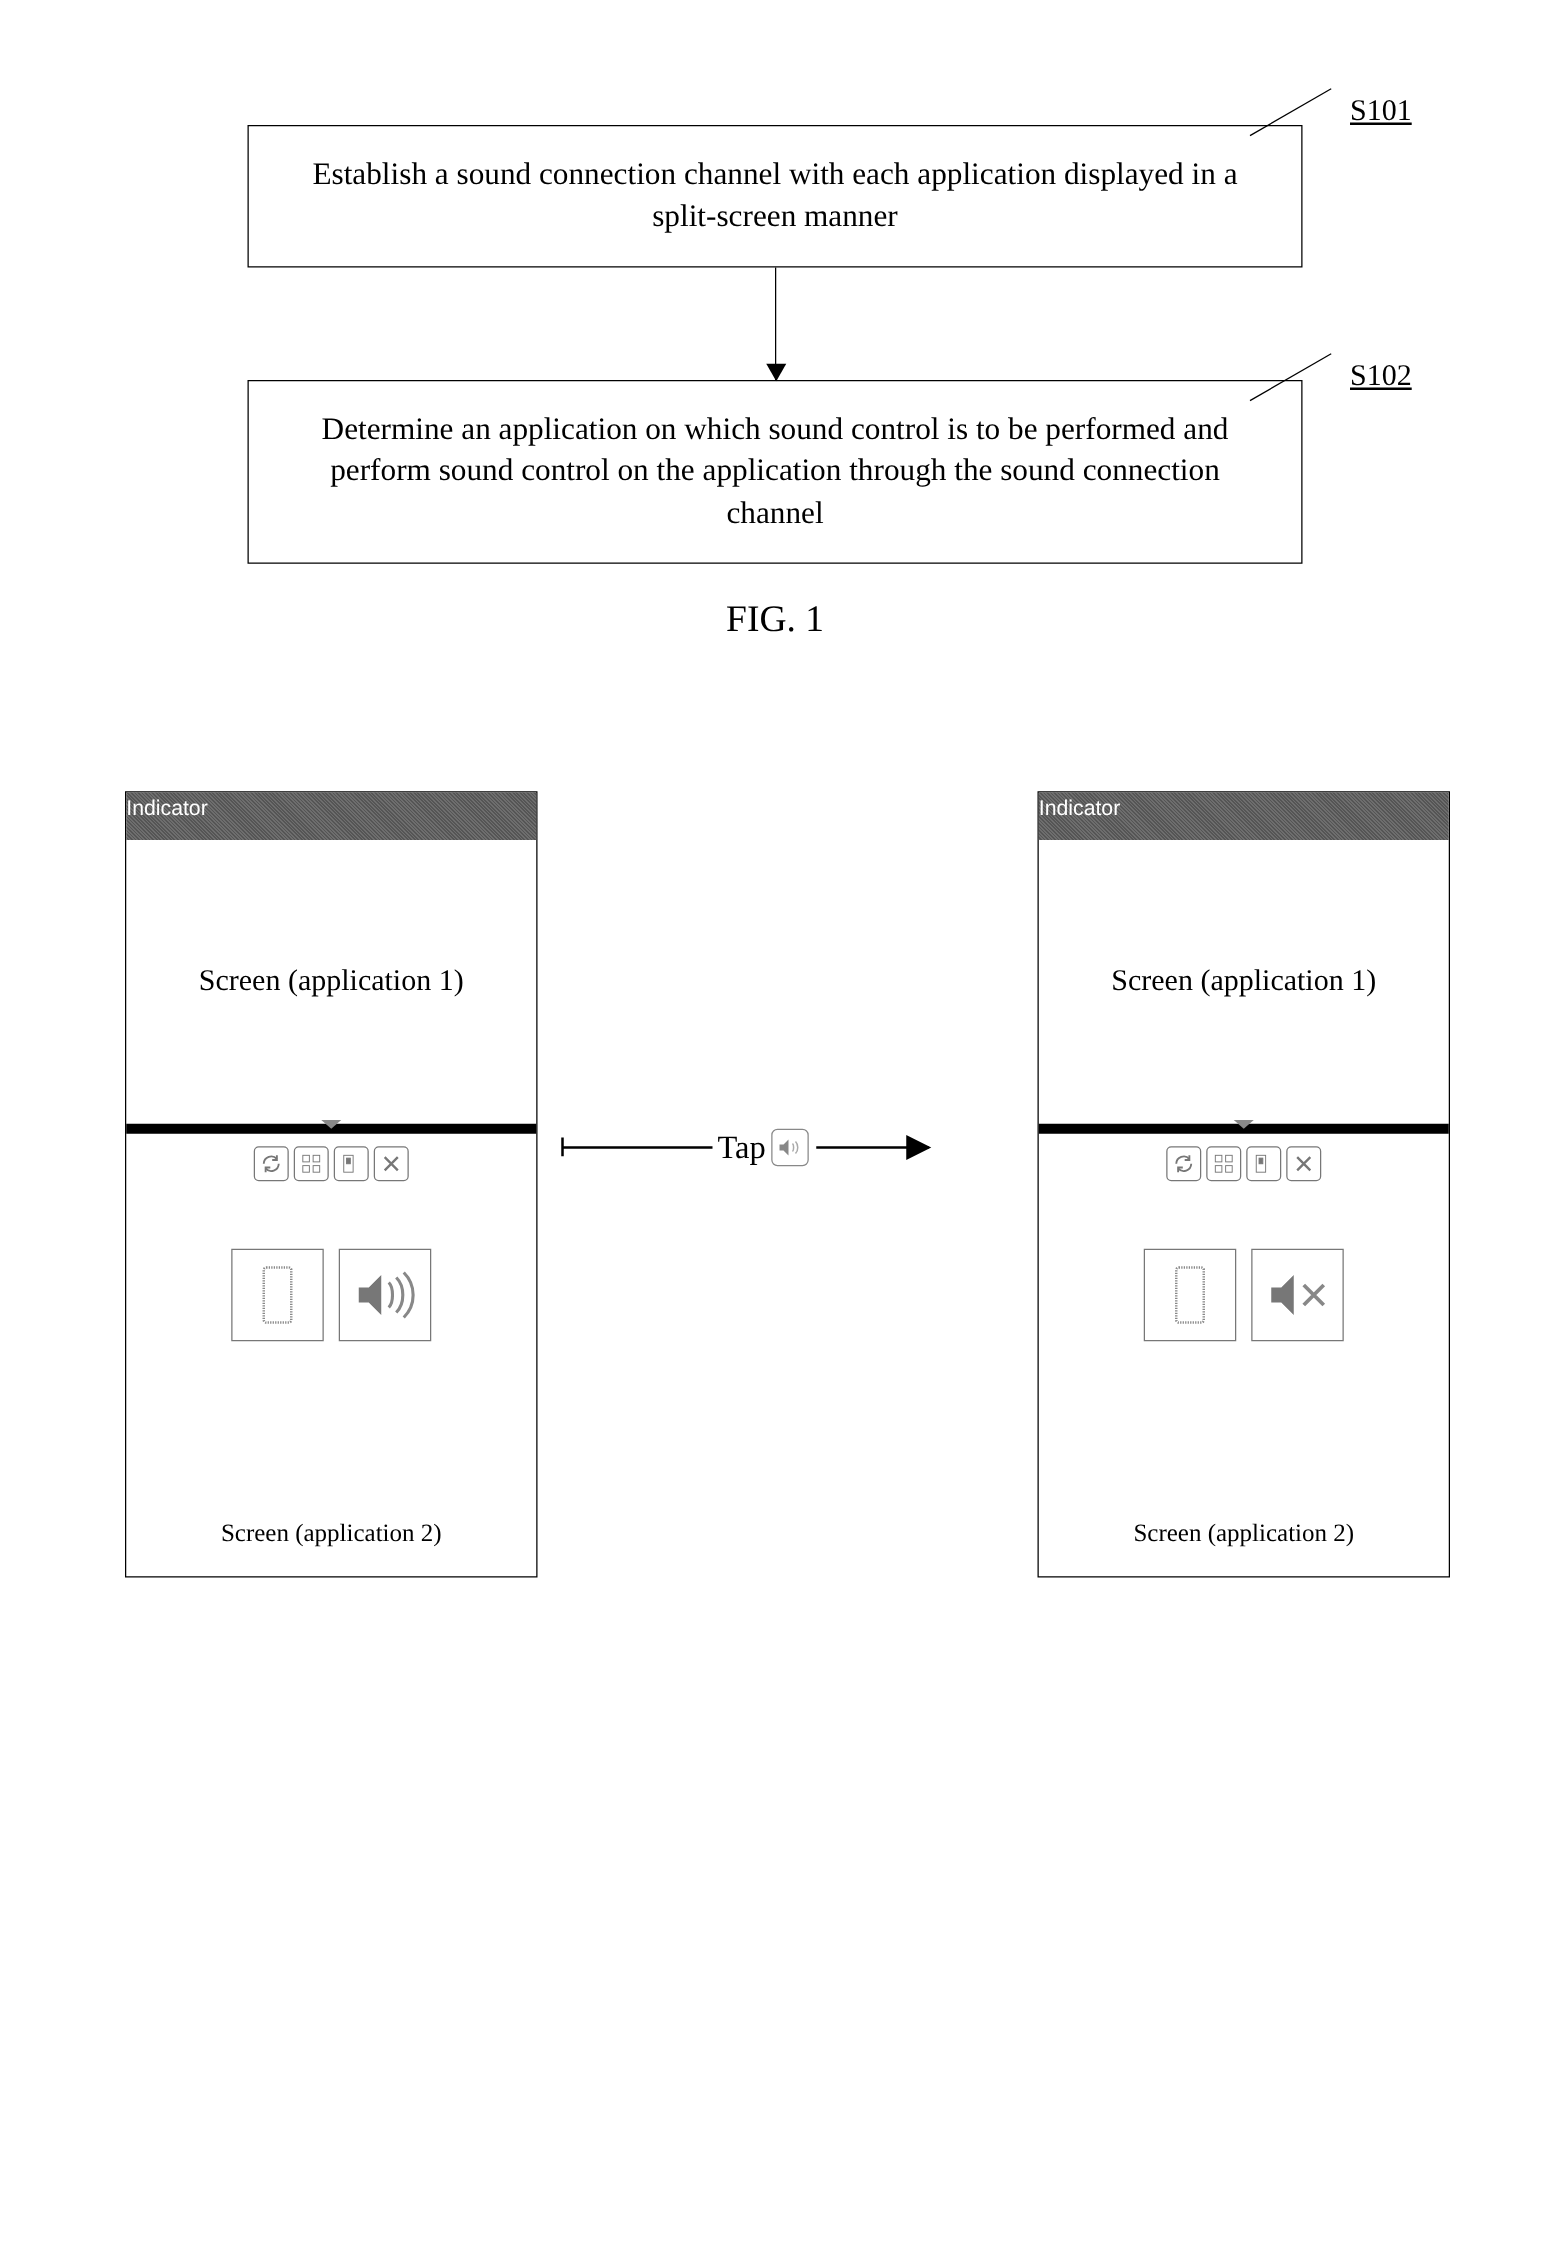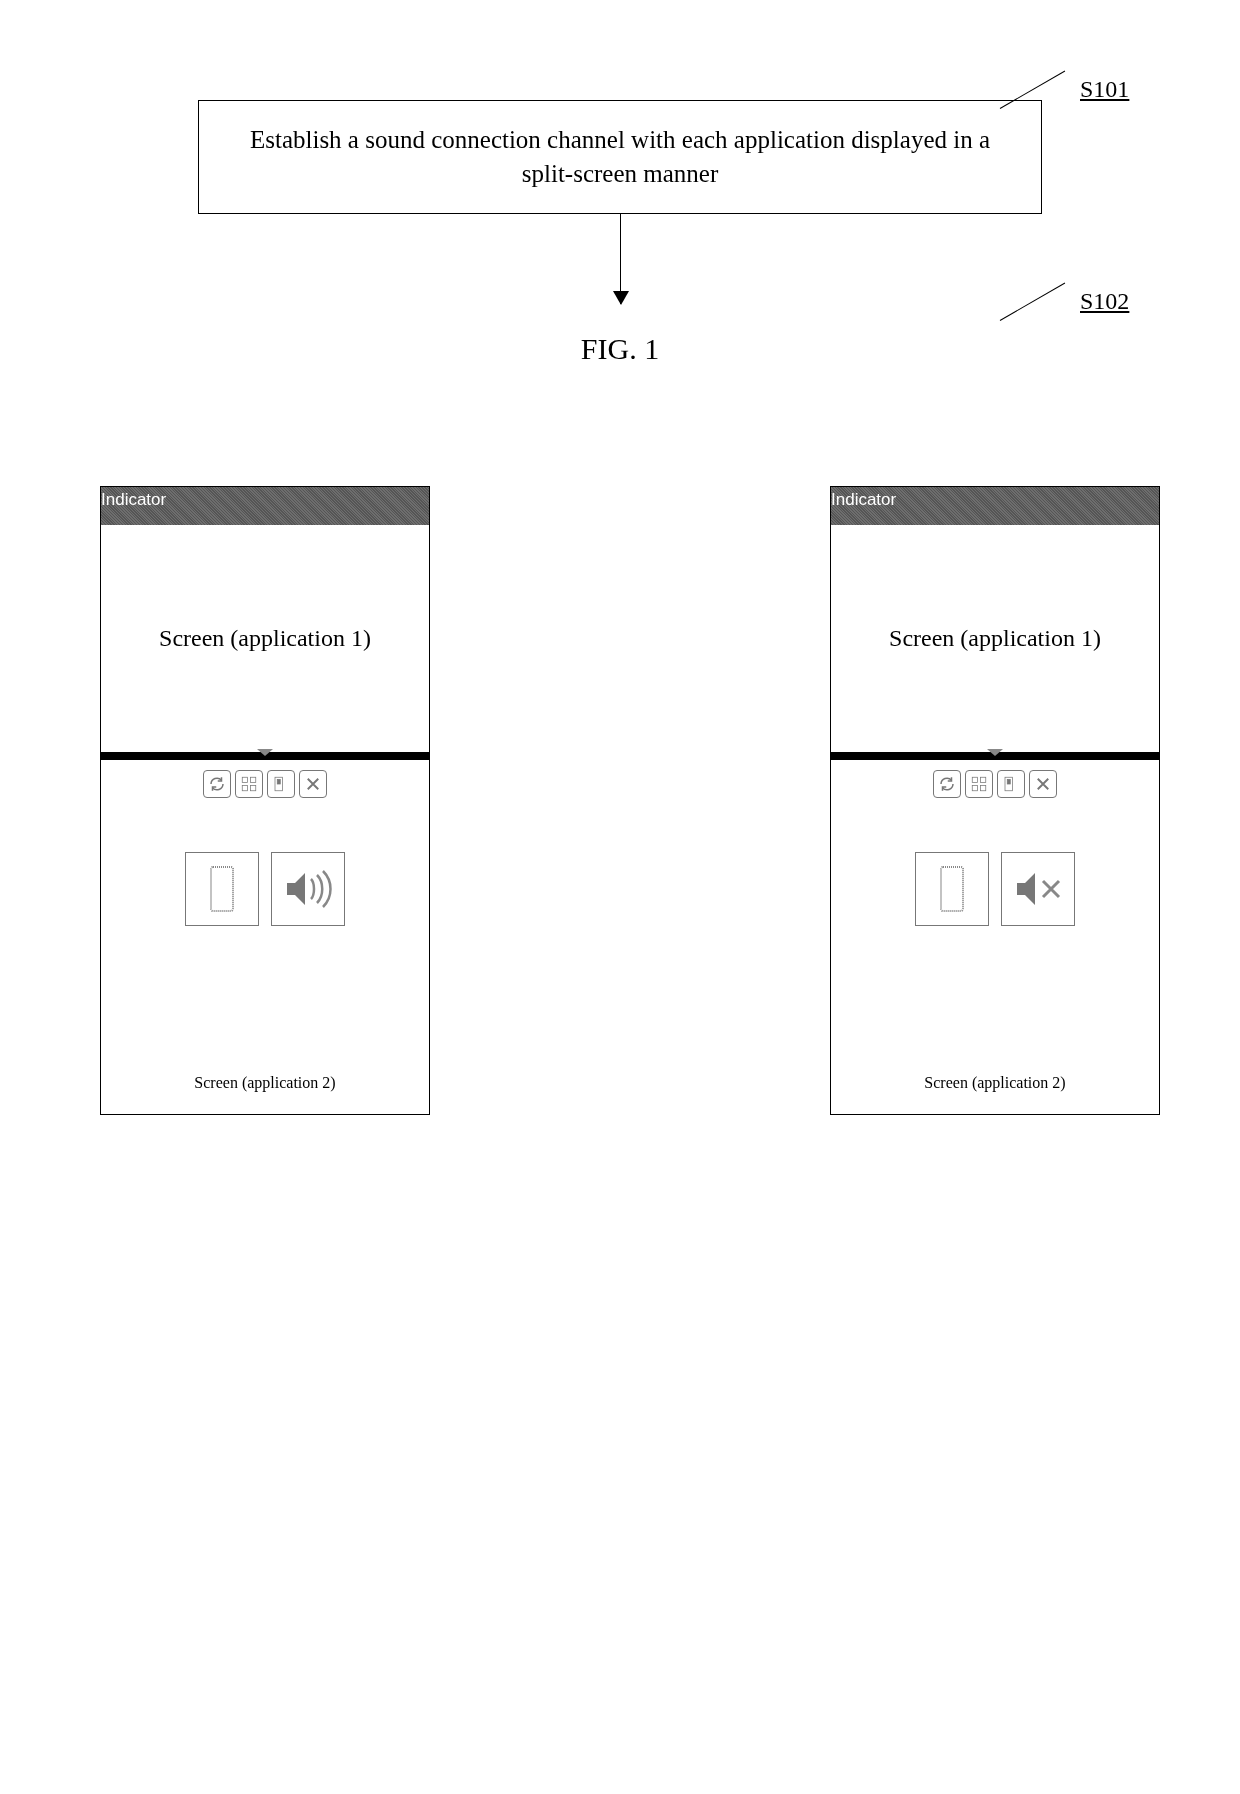--- a/index.html
+++ b/index.html
@@ -143,21 +143,21 @@
     border: 1.5px solid #777;
     display: flex;
     align-items: center;
     justify-content: center;
   }
   .lower-label {
     position: absolute;
     bottom: 22px;
     width: 100%;
     text-align: center;
-    font-size: 16px;
+    font-size: 20px;
     margin-top: 20px;
   }
   
   .tap-group {
     position: absolute;
     top: 270px;
     left: 380px;
     width: 370px;
     display: flex;
     align-items: center;
@@ -212,20 +212,23 @@
 
   <div class="fig1">
     <div class="flow-box">
       <span>Establish a sound connection channel with each application displayed in a split-screen manner</span>
     </div>
     <div class="label-line" style="left:880px; top:8px; width:75px; transform:rotate(-30deg);"></div>
     <div class="flow-label" style="left:960px; top:-24px;">S101</div>
 
     <div class="arrow-down"></div>
 
+    <div class="flow-box">
+      <span>Determine an application on which sound control is to be performed and perform sound control on the application through the sound connection channel</span>
+    </div>
     <div class="label-line" style="left:880px; top:220px; width:75px; transform:rotate(-30deg);"></div>
     <div class="flow-label" style="left:960px; top:188px;">S102</div>
   </div>
   <div class="fig-caption">FIG. 1</div>
 
   <div class="fig2">
 
     <div class="phone left">
       <div class="indicator">Indicator</div>
       <div class="screen-area">
@@ -270,20 +273,31 @@
             <svg width="50" height="40" viewBox="0 0 50 40">
               <path d="M4 14h8l10-10v32l-10-10H4z" fill="#777"></path>
               <path d="M28 10c4 4 4 16 0 20M34 6c7 7 7 21 0 28M40 2c10 10 10 26 0 36" stroke="#888" stroke-width="2.5" fill="none"></path>
             </svg>
           </div>
         </div>
         <div class="lower-label">Screen (application 2)</div>
       </div>
     </div>
 
+    <div class="tap-group">
+      <div class="tap-line-left"></div>
+      <span class="tap-text">Tap</span>
+      <div class="tap-icon-box">
+        <svg width="20" height="16" viewBox="0 0 50 40">
+          <path d="M4 14h8l10-10v32l-10-10H4z" fill="#888"></path>
+          <path d="M30 12c3 3 3 13 0 16M36 8c6 6 6 18 0 24" stroke="#aaa" stroke-width="3" fill="none"></path>
+        </svg>
+      </div>
+      <div class="tap-line-right"></div>
+    </div>
 
     <div class="phone right">
       <div class="indicator">Indicator</div>
       <div class="screen-area">
         <span>Screen (application 1)</span>
       </div>
       <div class="divider-bar"></div>
       <div class="toolbar">
         <div class="tool-icon">
           <svg width="18" height="18" viewBox="0 0 24 24">

